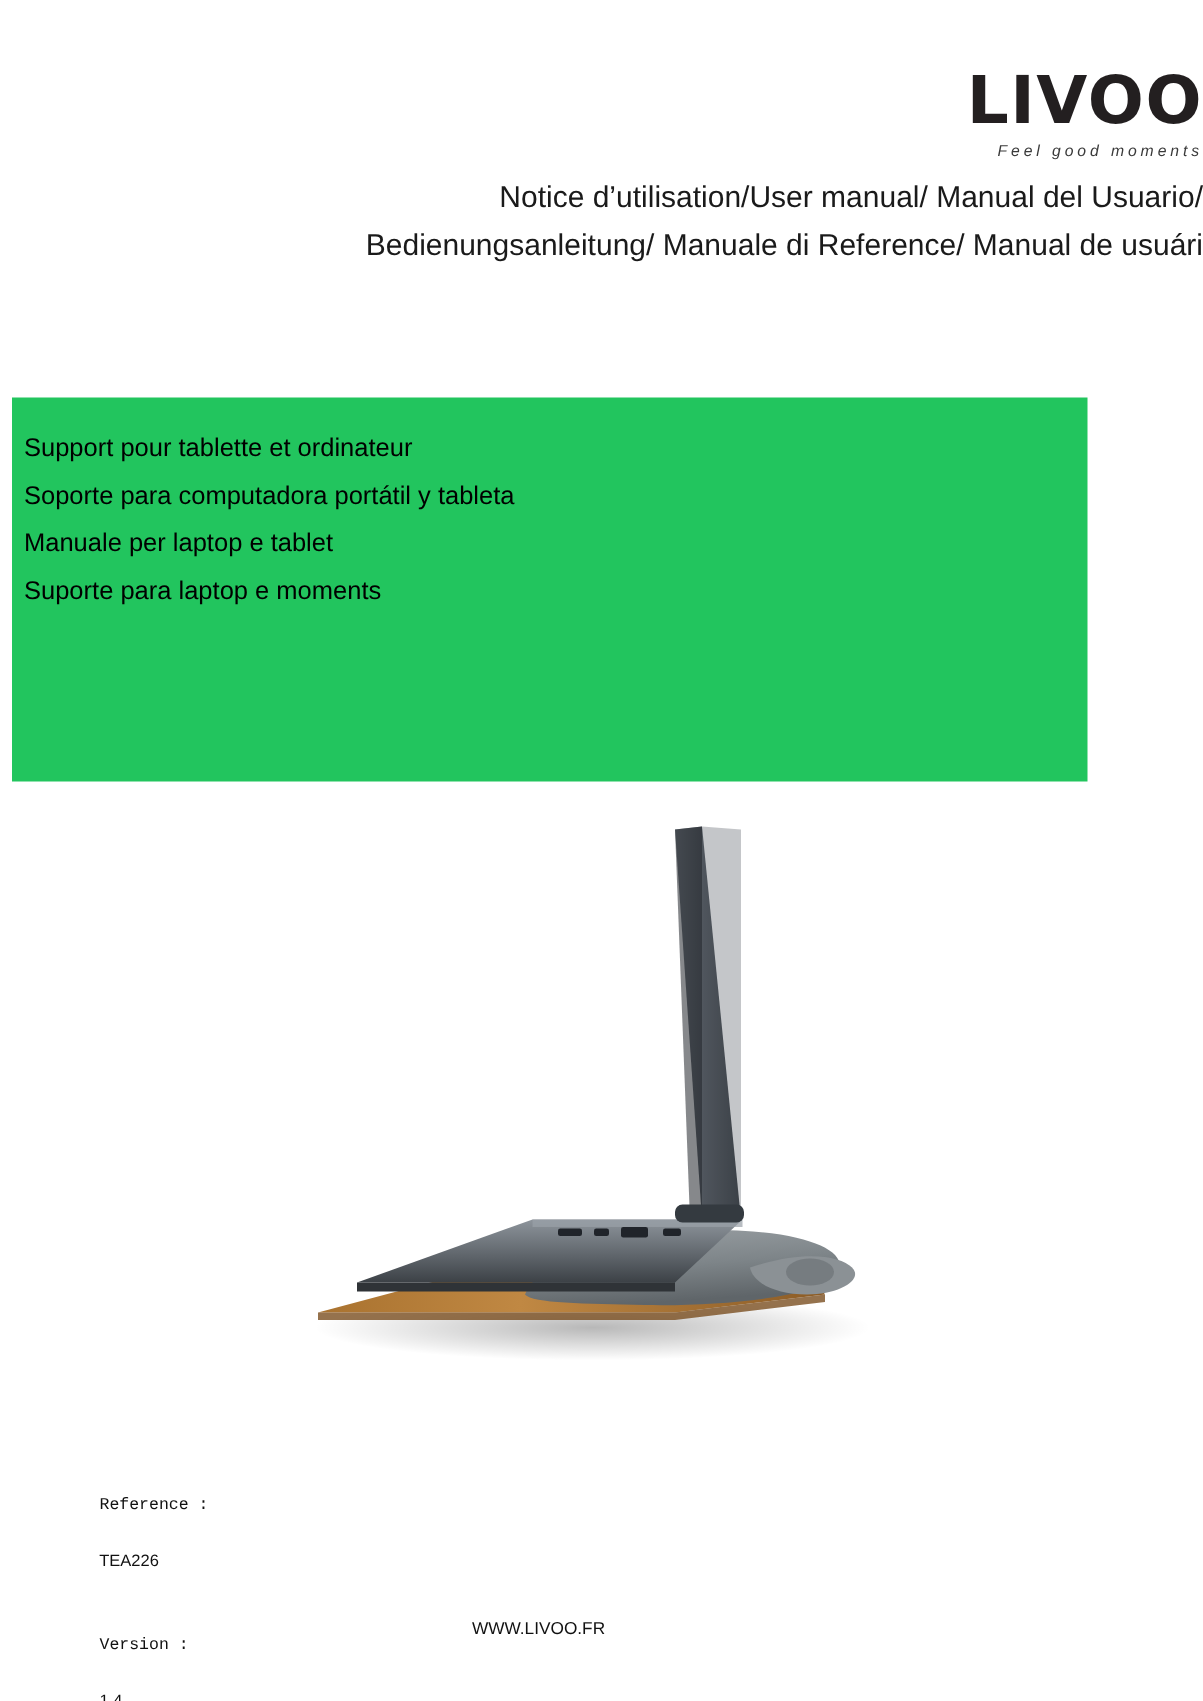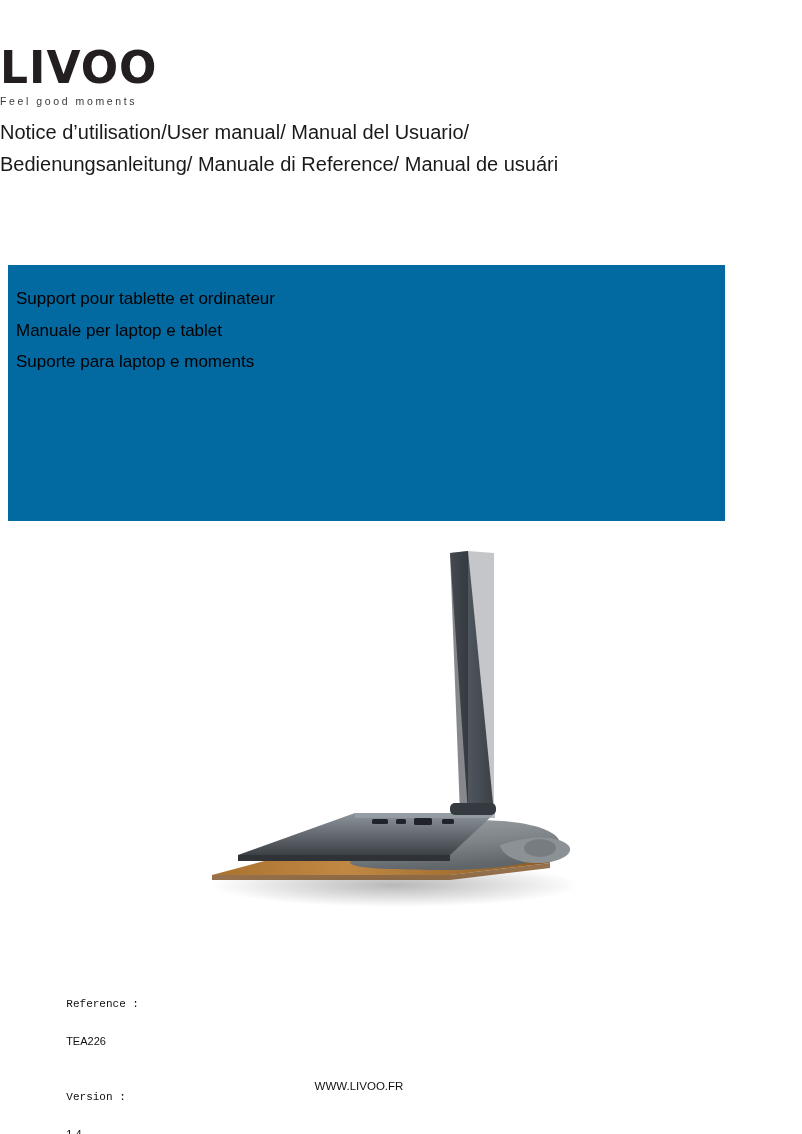--- a/index.html
+++ b/index.html
@@ -21,58 +21,59 @@
     width: 802px;
     height: 1134px;
   }
 
   
   .logo-block {
     position: absolute;
     top: 46px;
     left: 0;
     width: 802px;
-    text-align: left;
+    text-align: right;
   }
   .logo-word {
     font-family: "DejaVu Sans", sans-serif;
     font-size: 44px;
     font-weight: bold;
     letter-spacing: 1px;
     color: #231f20;
     line-height: 44px;
   }
   .logo-tag {
     margin-top: 5px;
     font-family: "Liberation Sans", sans-serif;
     font-size: 10.5px;
     letter-spacing: 2.6px;
     color: #3a3a3a;
+    font-style: italic;
   }
 
   
   .title-block {
     position: absolute;
     top: 116px;
     left: 0;
     width: 802px;
-    text-align: left;
+    text-align: right;
     font-size: 20px;
     line-height: 32px;
     color: #1a1a1a;
   }
 
   
   .blue-band {
     position: absolute;
     top: 265px;
     left: 8px;
     width: 717px;
     height: 256px;
-    background: #0369a1;
+    background: #22c55e;
   }
   .blue-band .lines {
     padding: 18px 0 0 8px;
   }
   .blue-band .line {
     font-size: 17px;
     line-height: 31.5px;
     color: #000000;
   }
 
@@ -127,20 +128,21 @@
   </div>
 
   <div class="title-block">
     <div>Notice d’utilisation/User manual/ Manual del Usuario/</div>
     <div>Bedienungsanleitung/ Manuale di Reference/ Manual de usuári</div>
   </div>
 
   <div class="blue-band">
     <div class="lines">
       <div class="line">Support pour tablette et ordinateur</div>
+      <div class="line">Soporte para computadora portátil y tableta</div>
       <div class="line">Manuale per laptop e tablet</div>
       <div class="line">Suporte para laptop e moments</div>
     </div>
   </div>
 
   <div class="product-area">
     <svg class="product-svg" width="500" height="380" viewBox="0 0 500 380" xmlns="http://www.w3.org/2000/svg">
       <defs>
         <linearGradient id="screenBack" x1="0" y1="0" x2="1" y2="0">
           <stop offset="0%" stop-color="#6e757c"></stop>

